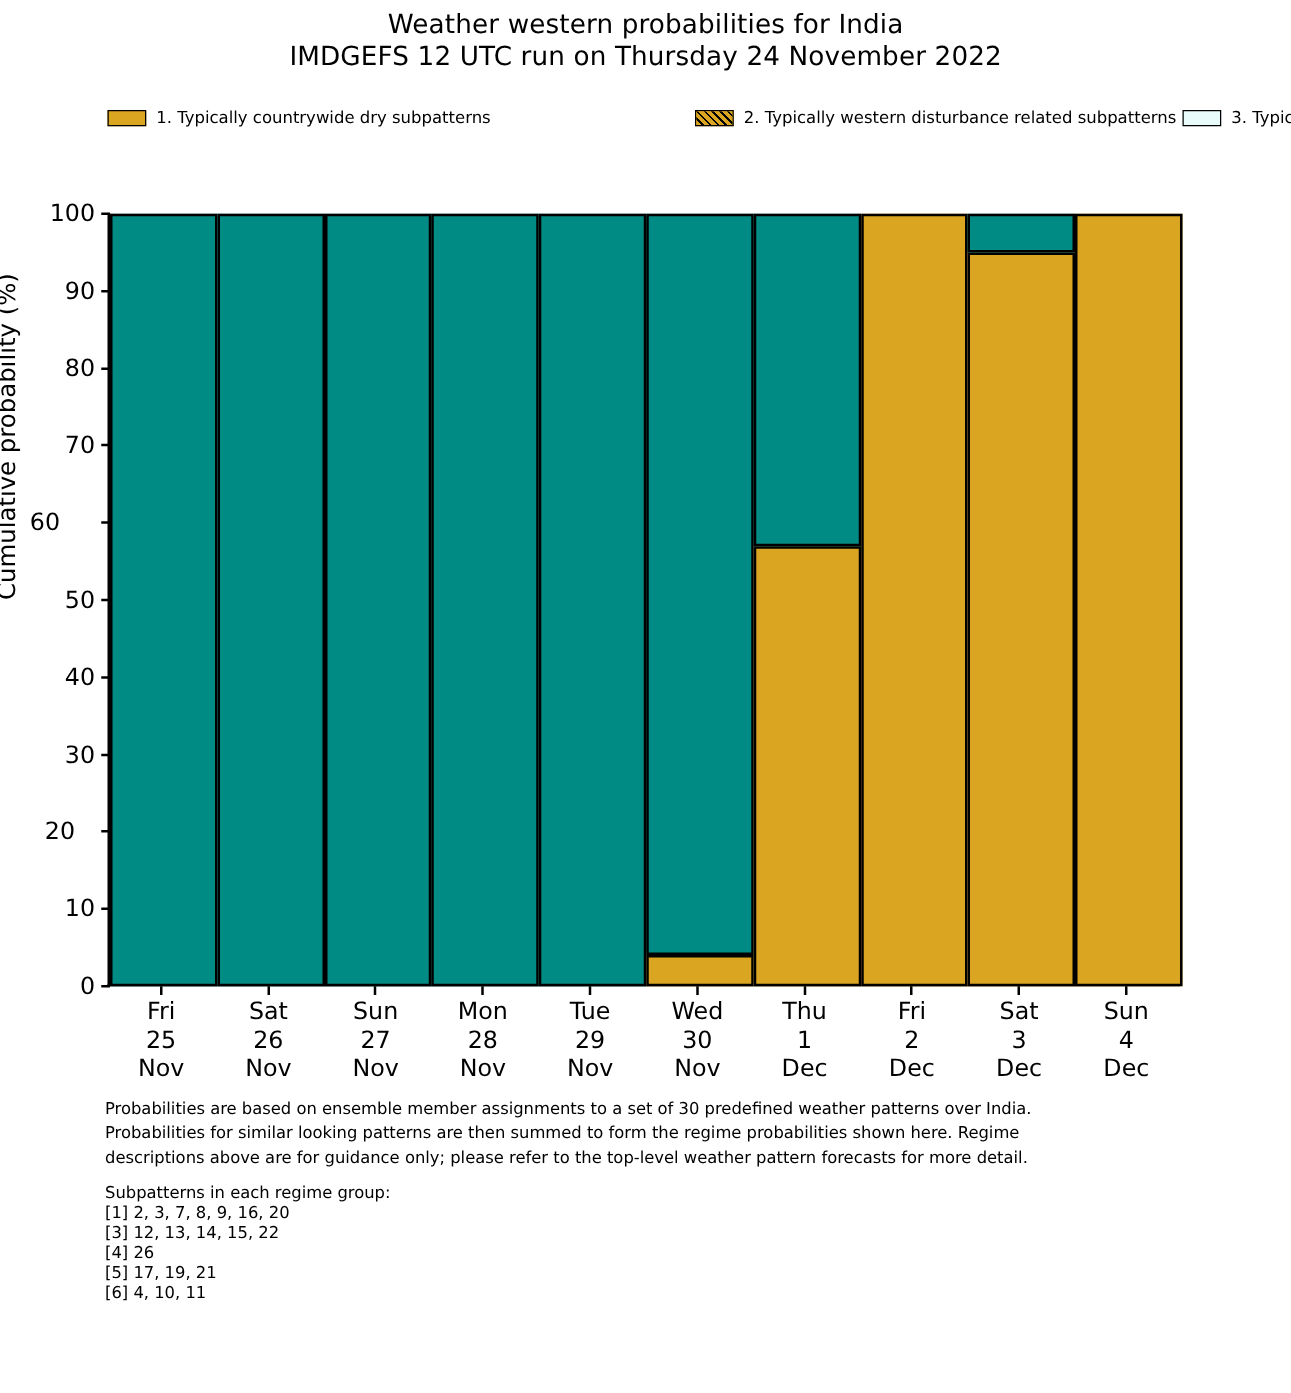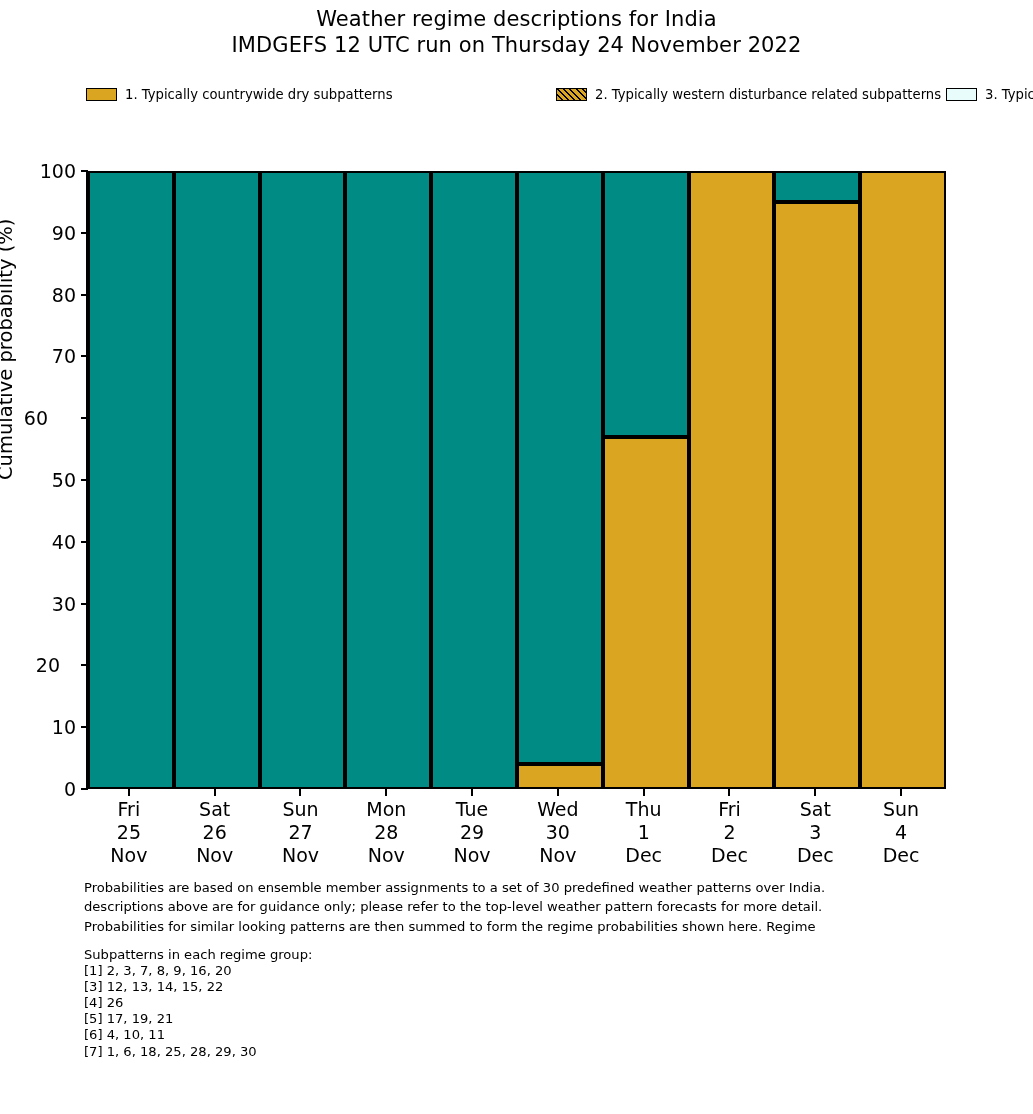--- a/index.html
+++ b/index.html
@@ -139,21 +139,21 @@
     line-height: 16.1px;
   }
   .subpat-line { white-space: nowrap; }
 </style>
 </head>
 <body>
 
 <div id="page">
 
   <div class="title-block">
-    <div class="title-line">Weather regime descriptions for India</div>
+    <div class="title-line">Weather western probabilities for India</div>
     <div class="title-line">IMDGEFS 12 UTC run on Thursday 24 November 2022</div>
   </div>
 
   <div class="legend" id="legend">
       <div class="legend-item">
         <span class="legend-swatch" style="background: rgb(218, 165, 32);"></span>
         <span class="legend-label">1. Typically countrywide dry subpatterns</span>
       </div>
       <div class="legend-item">
         <span class="legend-swatch" style="background: rgb(218, 165, 32);">
@@ -311,29 +311,28 @@
       <div class="xtick">
         <span class="tickmark"></span>
         <div>Sun</div>
         <div>4</div>
         <div>Dec</div>
       </div>
     </div>
 
   <div class="footnote">
     <div>Probabilities are based on ensemble member assignments to a set of 30 predefined weather patterns over India.</div>
+    <div>Probabilities for similar looking patterns are then summed to form the regime probabilities shown here. Regime</div>
     <div>descriptions above are for guidance only; please refer to the top-level weather pattern forecasts for more detail.</div>
-    <div>Probabilities for similar looking patterns are then summed to form the regime probabilities shown here. Regime</div>
   </div>
 
   <div class="subpat">
     <div class="subpat-line">Subpatterns in each regime group:</div>
     <div id="subpat-lines">
         <div class="subpat-line">[1] 2, 3, 7, 8, 9, 16, 20</div>
         <div class="subpat-line">[3] 12, 13, 14, 15, 22</div>
         <div class="subpat-line">[4] 26</div>
         <div class="subpat-line">[5] 17, 19, 21</div>
         <div class="subpat-line">[6] 4, 10, 11</div>
-        <div class="subpat-line">[7] 1, 6, 18, 25, 28, 29, 30</div>
       </div>
   </div>
 
 </div>
 
 </body></html>

